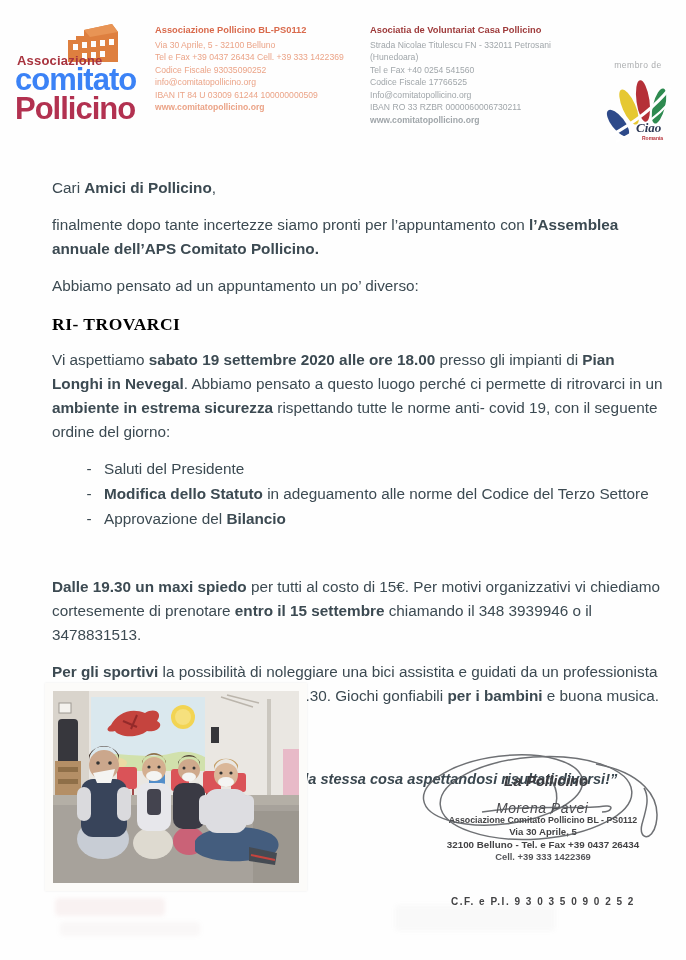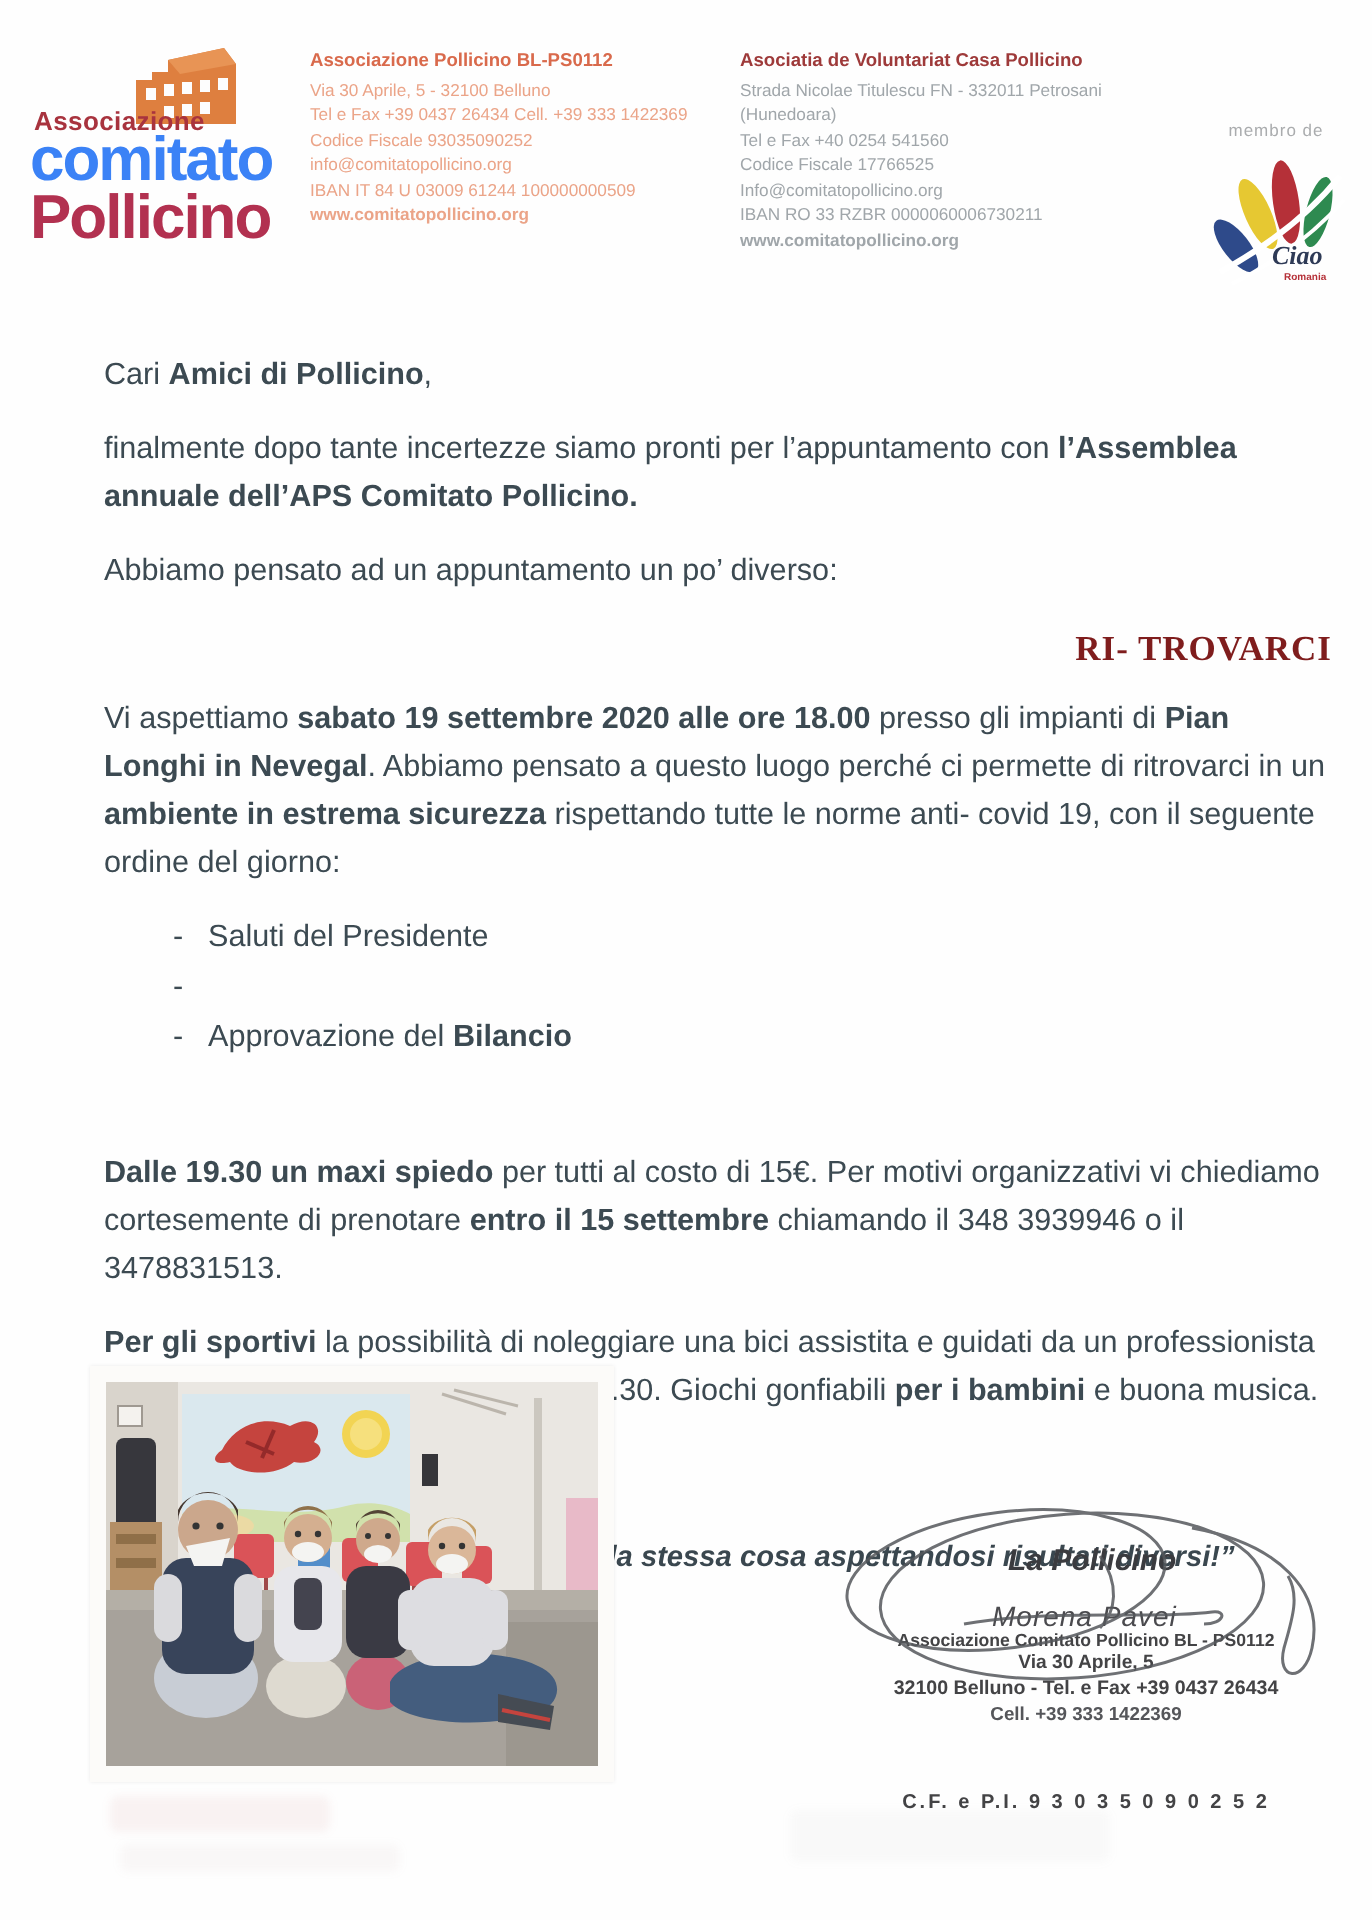--- a/index.html
+++ b/index.html
@@ -30,21 +30,21 @@
   .contact-web{font-weight:bold;}
 
   .membership{position:absolute;left:598px;top:26px;width:80px;text-align:center;margin-top:34px;}
   .membership-label{font-size:8.5px;color:#aaacae;letter-spacing:.5px;margin-bottom:4px;text-align:center;}
   .ciao-text{font-style:italic;font-weight:bold;}
 
   
   .letter{position:absolute;left:52px;top:176px;width:614px;font-size:15.3px;line-height:24px;}
   .letter p{margin:0 0 13px 0;}
   .letter .p-gap{margin-bottom:14px;}
-  .heading{margin:14px 0 12px 0;text-align:right;font-family:"Liberation Serif",serif;font-weight:bold;font-size:17.5px;letter-spacing:.5px;color:#7f1d1d;}
+  .heading{margin:14px 0 12px 0;text-align:left;font-family:"Liberation Serif",serif;font-weight:bold;font-size:17.5px;letter-spacing:.5px;color:#000000;}
   .agenda{list-style:none;margin:2px 0 44px 0;padding:0;}
   .agenda li{display:flex;margin:0 0 1px 0;}
   .agenda .dash{width:30px;text-align:center;margin-left:22px;flex:0 0 auto;}
   .quote{margin-top:35px !important;text-align:center;font-weight:bold;font-style:italic;font-size:14.6px;color:#3a474f;}
 
   
   .photo{position:absolute;left:45px;top:683px;width:262px;height:208px;background:#fcfbf9;padding:0;box-shadow:0 0 2px rgba(0,0,0,.08);}
   .photo svg{position:absolute;left:8px;top:8px;}
 
   
@@ -131,20 +131,21 @@
     <p class="p-gap"><span>Abbiamo pensato ad un appuntamento un po’ diverso:</span></p>
     <h2 class="heading">RI- TROVARCI</h2>
     <p><span>Vi aspettiamo </span><span style="font-weight: bold;">sabato 19 settembre 2020 alle ore 18.00</span><span> presso gli impianti di </span><span style="font-weight: bold;">Pian Longhi in Nevegal</span><span>. Abbiamo pensato a questo luogo perché ci permette di ritrovarci in un </span><span style="font-weight: bold;">ambiente in estrema sicurezza</span><span> rispettando tutte le norme anti- covid 19, con il seguente ordine del giorno:</span></p>
     <ul class="agenda">
       <li>
         <span class="dash">-</span>
         <span><span>Saluti del Presidente</span></span>
       </li>
       <li>
         <span class="dash">-</span>
+        <span><span style="font-weight: bold;">Modifica dello Statuto</span><span> in adeguamento alle norme del Codice del Terzo Settore</span></span>
       </li>
       <li>
         <span class="dash">-</span>
         <span><span>Approvazione del </span><span style="font-weight: bold;">Bilancio</span></span>
       </li>
     </ul>
     <p><span style="font-weight: bold;">Dalle 19.30 un maxi spiedo</span><span> per tutti al costo di 15€. Per motivi organizzativi vi chiediamo cortesemente di prenotare </span><span style="font-weight: bold;">entro il 15 settembre</span><span> chiamando il 348 3939946 o il 3478831513.</span></p>
     <p><span style="font-weight: bold;">Per gli sportivi</span><span> la possibilità di noleggiare una bici assistita e guidati da un professionista esplorare il Nevegal a partire dalle 14.30. Giochi gonfiabili </span><span style="font-weight: bold;">per i bambini</span><span> e buona musica. Per saperne di più contattateci!</span></p>
     <p class="quote">“La follia sta nel fare sempre la stessa cosa aspettandosi risultati diversi!”</p>
   </main>

